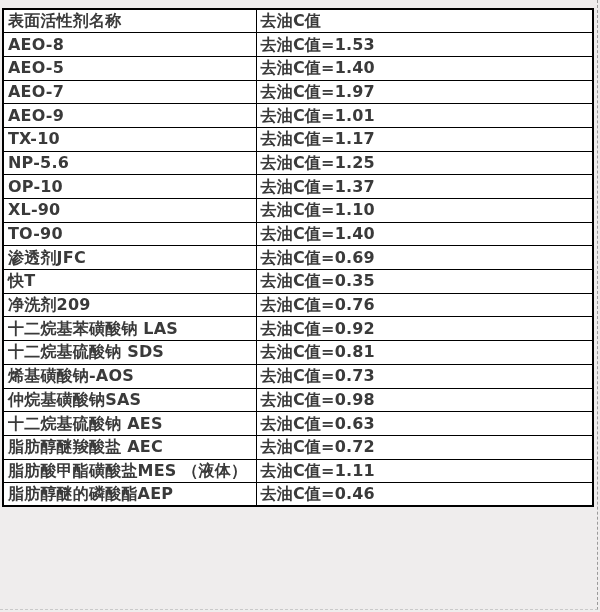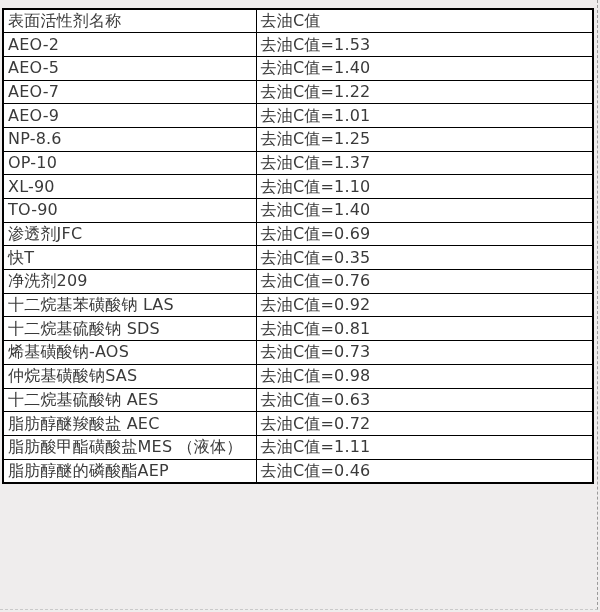--- a/index.html
+++ b/index.html
@@ -41,21 +41,21 @@
     background: var(--table-bg);
     border: 2px solid var(--border-color);
   }
   .doc-table col.name-col  { width: 253px; }
   .doc-table col.value-col { width: 337px; }
   .doc-table th, .doc-table td {
     border: 1px solid var(--border-color);
     height: 23.7px;
     padding: 0 2px 0 4px;
     font-size: 16px;
-    font-weight: normal;
+    font-weight: bold;
     color: var(--text-color);
     text-align: left;
     vertical-align: middle;
     white-space: nowrap;
     overflow: hidden;
     line-height: 1;
     letter-spacing: 0.2px;
   }
 </style>
 </head>
@@ -68,42 +68,46 @@
       <col class="value-col">
     </colgroup>
     <thead>
       <tr>
         <th>表面活性剂名称</th>
         <th>去油C值</th>
       </tr>
     </thead>
     <tbody id="rows">
   <tr>
-    <td>AEO-2</td>
+    <td>AEO-8</td>
     <td>去油C值=1.53</td>
   </tr>
 
   <tr>
     <td>AEO-5</td>
     <td>去油C值=1.40</td>
   </tr>
 
   <tr>
     <td>AEO-7</td>
-    <td>去油C值=1.22</td>
+    <td>去油C值=1.97</td>
   </tr>
 
   <tr>
     <td>AEO-9</td>
     <td>去油C值=1.01</td>
   </tr>
 
+  <tr>
+    <td>TX-10</td>
+    <td>去油C值=1.17</td>
+  </tr>
 
   <tr>
-    <td>NP-8.6</td>
+    <td>NP-5.6</td>
     <td>去油C值=1.25</td>
   </tr>
 
   <tr>
     <td>OP-10</td>
     <td>去油C值=1.37</td>
   </tr>
 
   <tr>
     <td>XL-90</td>

